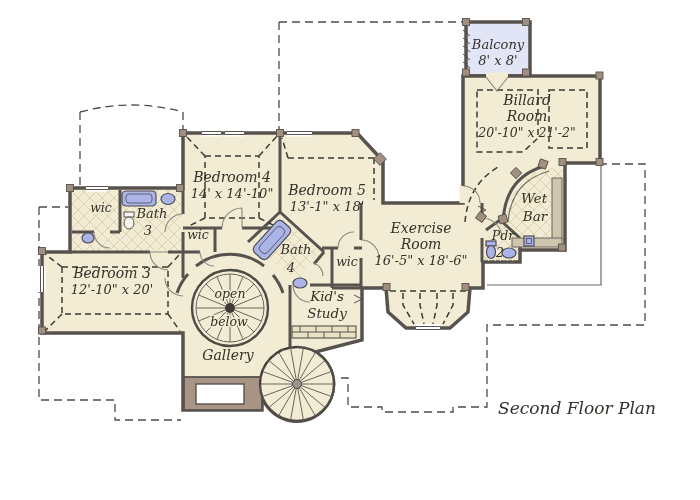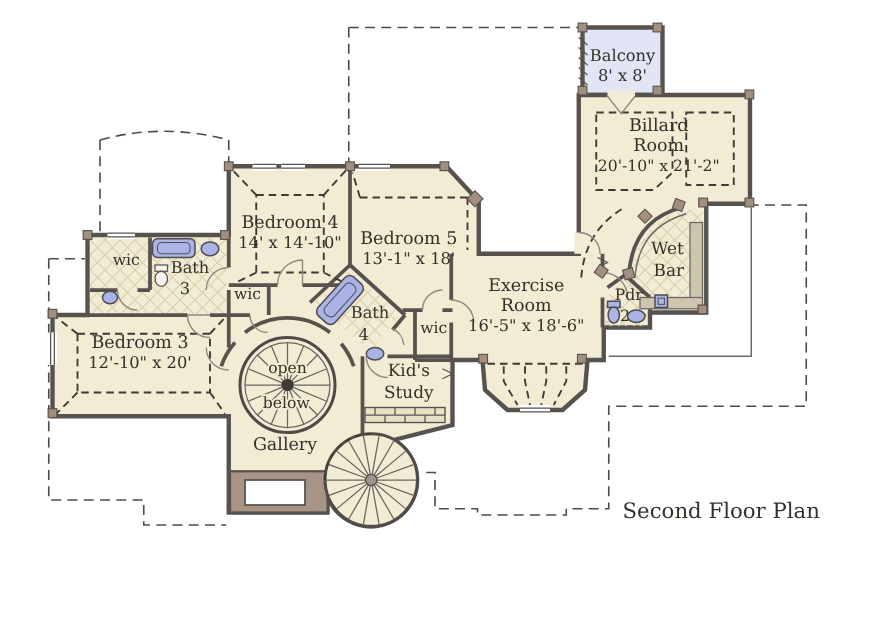--- a/index.html
+++ b/index.html
@@ -1,16 +1,16 @@
 <!DOCTYPE html>
 <html><head>
 <meta charset="utf-8">
 <style>
   html,body{margin:0;padding:0;background:#fff;}
-  .page{width:700px;height:428px;position:relative;background:#fff;overflow:hidden;}
+  .page{width:700px;height:428px;position:relative;background:#fff;overflow:hidden;font-style:italic;}
   svg{display:block;}
   .lbl{font-family:"DejaVu Serif",serif;fill:#34302a;text-anchor:middle;}
   .halo{paint-order:stroke;stroke:#f1ecd3;stroke-width:3px;stroke-linejoin:round;}
   .wall{stroke:#57524d;stroke-width:3;fill:none;stroke-linecap:butt;}
   .thin{stroke:#6f6a63;stroke-width:1.2;fill:none;}
   .dash{stroke:#4c4c4c;stroke-width:1.3;fill:none;stroke-dasharray:8 5;}
   .tray{stroke:#3e3a35;stroke-width:1.5;fill:none;stroke-dasharray:6 4;}
   .fix{fill:#aab4e6;stroke:#4f4b55;stroke-width:1.2;}
   .fixw{fill:#f6f4ec;stroke:#5a554f;stroke-width:1;}
   .door{stroke:#8d887f;stroke-width:1.1;fill:none;}

